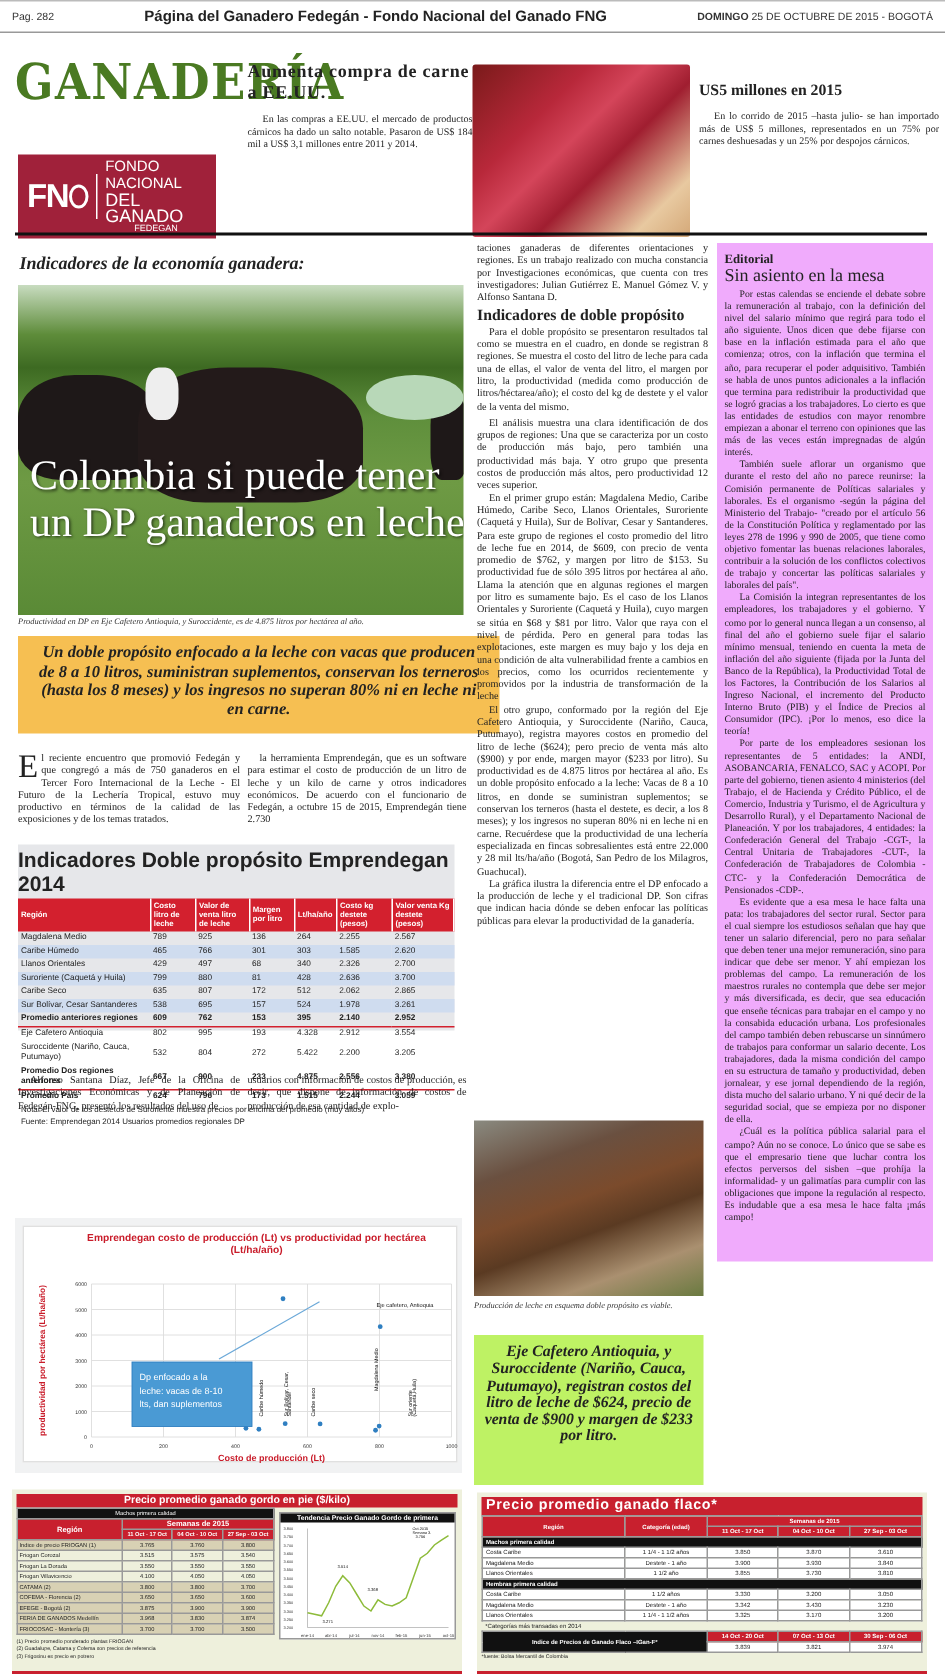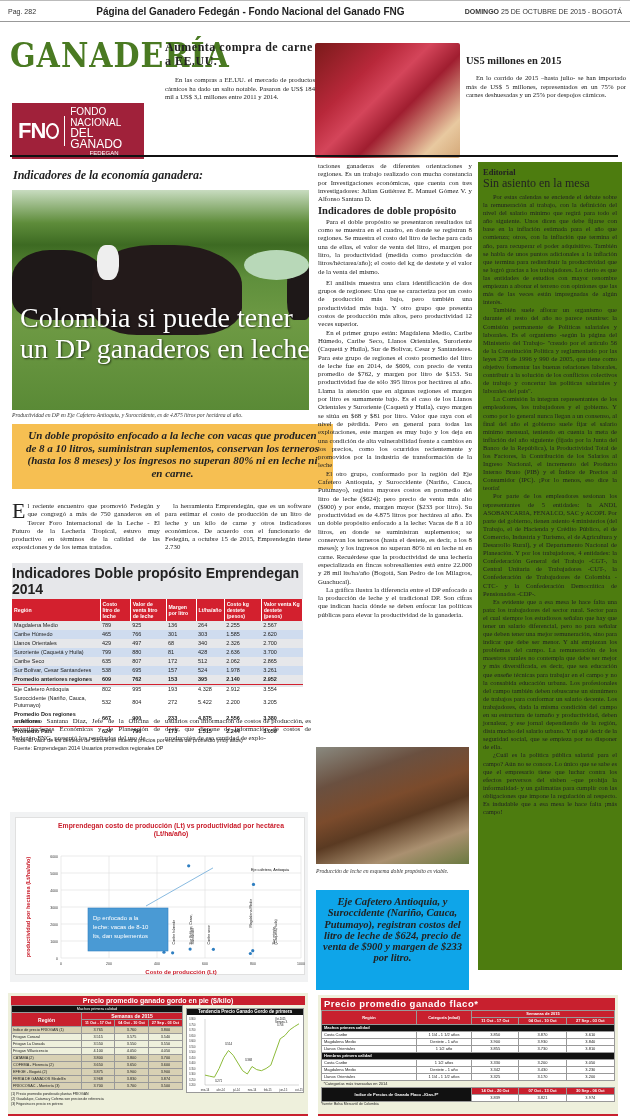--- a/index.html
+++ b/index.html
@@ -43,22 +43,22 @@
 .t1 tr.redline td{border-bottom:1.5px solid #d3202e}
 .lead3{top:717px;left:12px;width:148px}
 .lead4{top:717px;left:165px;width:146px}
 .chart-wrap{top:812px;left:10px;width:298px;height:170px;background:#f1f2f3;padding:5px}
 .chart-inner{background:#fff;width:290px;height:158px;position:relative;border:1px solid #e0e0e0}
 .chart-title{position:absolute;top:4px;left:30px;width:250px;text-align:center;font-family:"Liberation Sans",sans-serif;font-weight:bold;color:#c91c2a;font-size:6.8px;line-height:8px}
 .col2a{top:162px;left:318px;width:154px}
 .sub{font-weight:bold;font-size:10.5px;margin:4px 0 2px}
 .photo2{top:747px;left:316px;width:153px;height:117px;background:linear-gradient(160deg,#8a8a80 0%,#6a5040 25%,#7b4b2c 45%,#5a3a22 60%,#aa9070 80%,#6a7a40 100%)}
 .cap2{top:868px;left:316px;width:153px;line-height:7px}
-.callout2{top:890px;left:316px;width:153px;height:100px;background:#0ea5e9;padding:6px;font-style:italic;font-weight:bold;font-size:10.5px;line-height:11.3px;text-align:center}
-.editorial{top:162px;left:478px;width:144px;height:808px;background:#4d7c0f;padding:5px 5px}
+.callout2{top:890px;left:316px;width:153px;height:100px;background:#bef264;padding:6px;font-style:italic;font-weight:bold;font-size:10.5px;line-height:11.3px;text-align:center}
+.editorial{top:162px;left:478px;width:144px;height:679px;background:#f0abfc;padding:5px 5px}
 .editorial .kick{font-weight:bold;font-size:8.5px}
 .editorial h2{font-size:12px;font-weight:normal;line-height:12px;margin-bottom:4px}
 .editorial p{font-size:6.5px;line-height:8.1px;text-align:justify;text-indent:10px}
 .b1{top:993px;left:8px;width:300px;height:121px;background:#eef0dc;padding:3px}
 .b1 .rh{background:#c8202e;color:#fff;font-family:"Liberation Sans",sans-serif;font-weight:bold;font-size:7px;text-align:center;height:9px;line-height:9px}
 .t2 th,.t2 td{font-family:"Liberation Sans",sans-serif;font-size:3.8px;border:1px solid #999;padding:0 1px;line-height:6px;text-align:center}
 .t2 .blk{background:#111;color:#fff}
 .t2 .red{background:#c8202e;color:#fff;font-weight:bold}
 .t2 td.l{text-align:left}
 .t2 tr.tan td{background:#d8d1b4}

